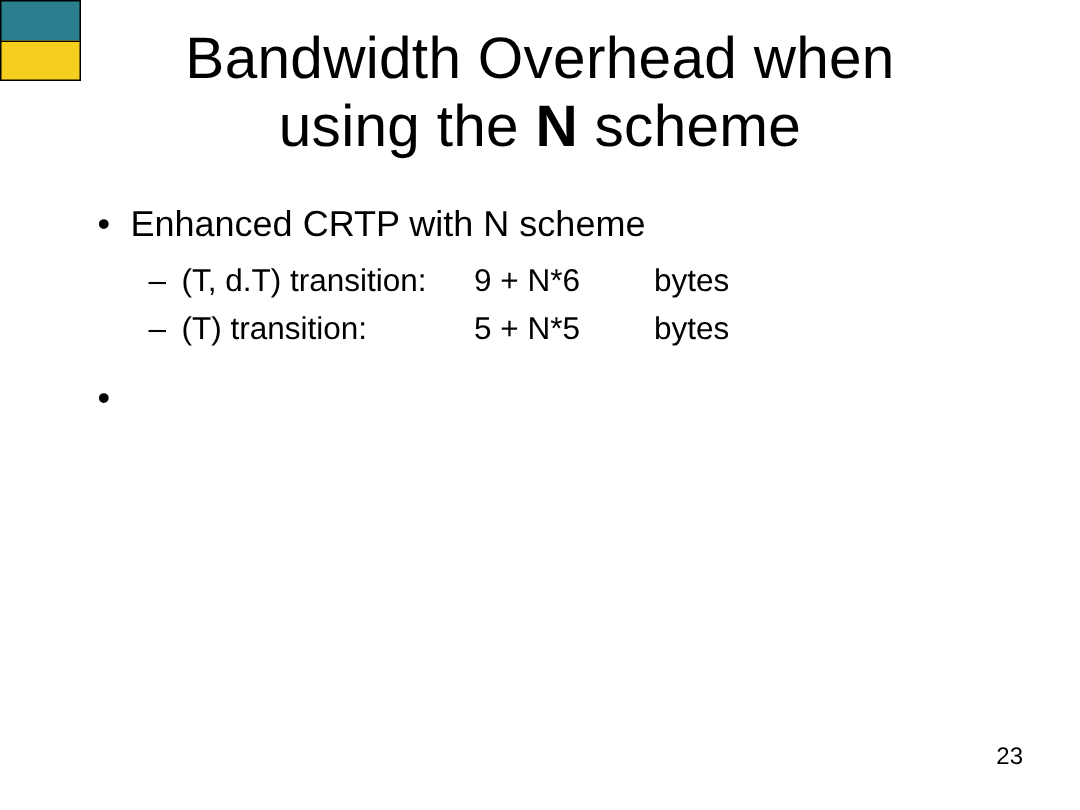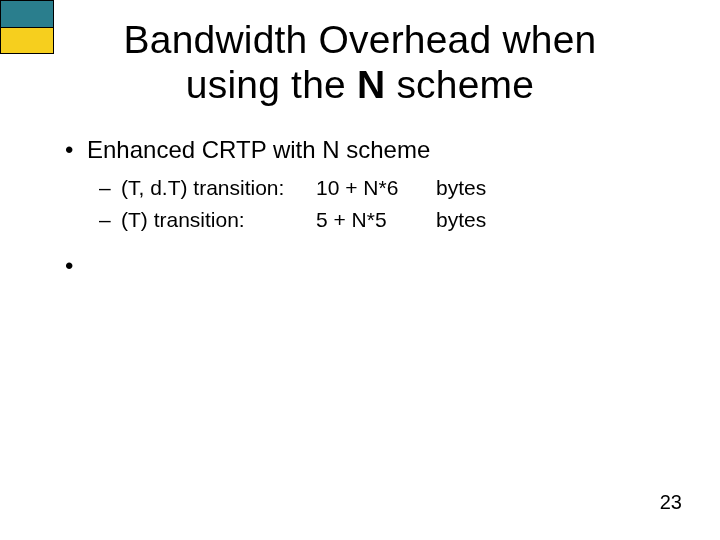--- a/index.html
+++ b/index.html
@@ -94,21 +94,21 @@
     flex: 0 0 120px;
   }
   .subitem .unit {
     flex: 0 0 auto;
   }
 
   .pagenum {
     position: absolute;
     right: 38px;
     bottom: 26px;
-    font-size: 20px;
+    font-size: 16px;
     color: #000;
   }
 </style>
 </head>
 <body>
 
 <div class="corner">
   <div class="teal"></div>
   <div class="yellow"></div>
   <div class="border"></div>
@@ -125,21 +125,21 @@
 <div class="body">
 
   <div class="bullet">
     <span class="dot"></span><span>Enhanced CRTP with N scheme</span>
   </div>
 
   <div class="sublist">
     <div class="subitem">
       <span class="dash">–</span>
       <span class="label">(T, d.T) transition:</span>
-      <span class="val">10 + N*6</span>
+      <span class="val">9 + N*6</span>
       <span class="unit">bytes</span>
     </div>
     <div class="subitem">
       <span class="dash">–</span>
       <span class="label">(T) transition:</span>
       <span class="val">5 + N*5</span>
       <span class="unit">bytes</span>
     </div>
   </div>
 

